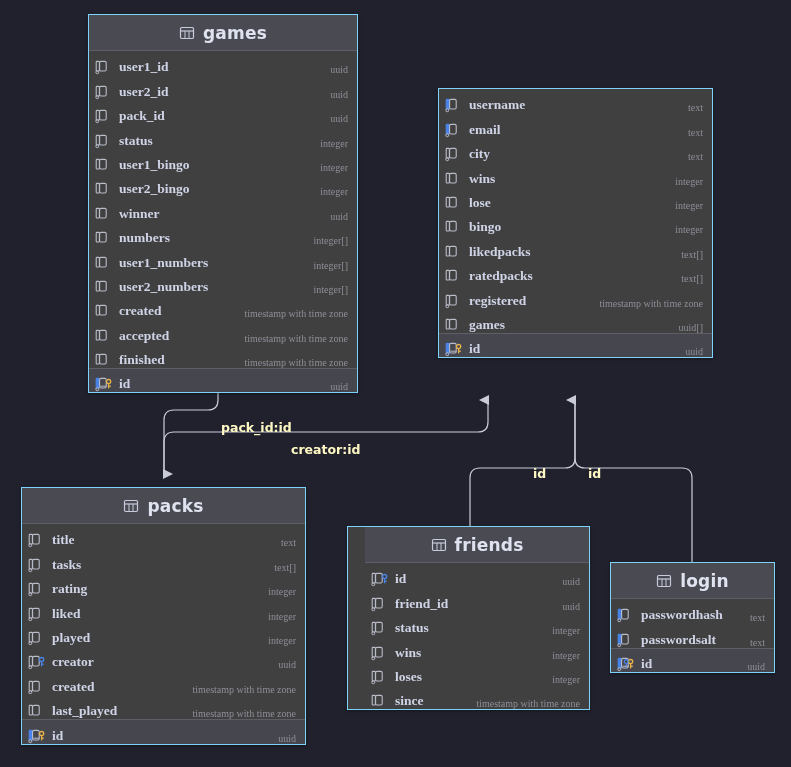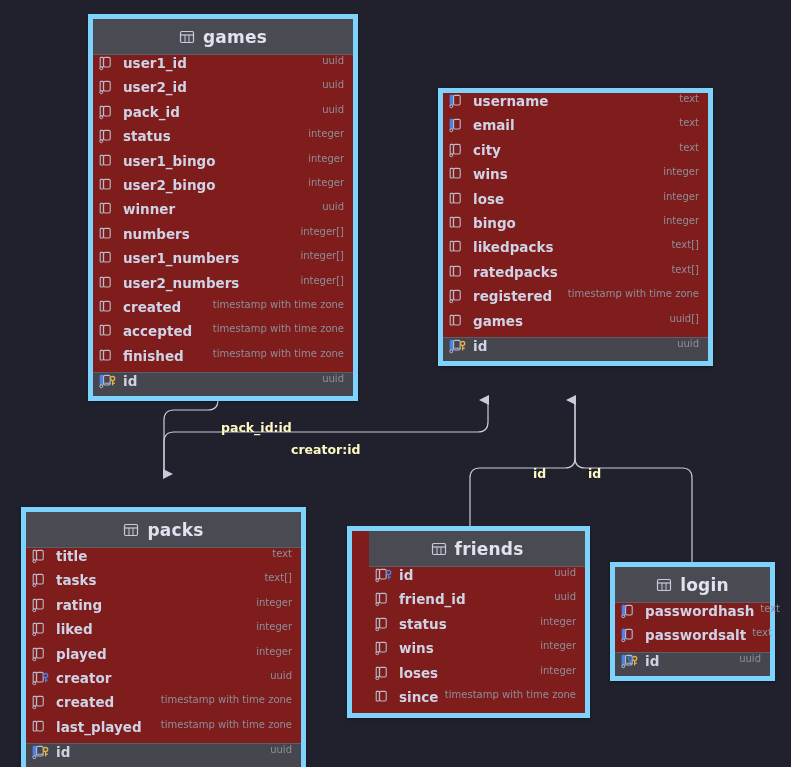--- a/index.html
+++ b/index.html
@@ -6,42 +6,43 @@
   body{
     width:791px;height:767px;position:relative;overflow:hidden;
     font-family:"DejaVu Sans","Liberation Sans",sans-serif;
     background:#21212e;
   }
   #canvas{position:absolute;inset:0;}
   svg.edges{position:absolute;left:0;top:0;width:791px;height:767px;pointer-events:none;}
 
   .table-node{
     position:absolute;
-    background:#7f1d1d;
-    border:5px solid #7dd3fc;
+    background:#404040;
+    border:1px solid #7dd3fc;
     box-sizing:border-box;
     box-shadow:0 1px 3px rgba(0,0,0,.35);
   }
   .tbl-header{
     height:36px;
     background:#4a4a52;
     border-bottom:1px solid #5e5e67;
     display:flex;align-items:center;justify-content:center;gap:8px;
     box-sizing:border-box;
   }
   .tbl-title{
     color:#dfe2ef;font-size:17px;font-weight:bold;letter-spacing:.2px;
   }
   .tbl-rows{padding:0;}
   .row{
     height:24.4px;
-    display:flex;align-items:flex-start;
+    display:flex;align-items:flex-end;
     padding:0 9px 0 6px;
     box-sizing:border-box;
     gap:6px;
+    font-family:Liberation Serif, serif;
   }
   .row.pk-row{
     background:#46464e;
     border-top:1px solid #5e5e67;
   }
   .col-name{
     color:#cfd3e6;font-size:13.5px;font-weight:bold;white-space:nowrap;
   }
   .col-type{
     color:#8e8e99;font-size:10px;margin-left:auto;white-space:nowrap;font-weight:normal;
@@ -311,21 +312,21 @@
               <line x1="13.6" y1="7.6" x2="13.6" y2="12.4" stroke="#e8b44a" stroke-width="1.3"></line>
               <line x1="13.6" y1="10.2" x2="15.8" y2="10.2" stroke="#e8b44a" stroke-width="1.3"></line>
             </g>
             <line x1="5.4" y1="10.2" x2="11.4" y2="10.2" stroke="#b9bcc9" stroke-width="1"></line>
           </svg>
           <span class="col-name">id</span>
           <span class="col-type">uuid</span>
         </div>
       </div>
     </div>
-    <div class="table-node" style="left: 21px; top: 507px; width: 285px;">
+    <div class="table-node" style="left: 21px; top: 487px; width: 285px;">
       <div class="tbl-header">
         <svg width="16" height="16" viewBox="0 0 16 16" class="icon">
           <rect x="1.5" y="2.5" width="13" height="11" rx="1.2" fill="none" stroke="#c6cadb" stroke-width="1.2"></rect>
           <line x1="1.5" y1="6" x2="14.5" y2="6" stroke="#c6cadb" stroke-width="1.2"></line>
           <line x1="6" y1="6" x2="6" y2="13.5" stroke="#c6cadb" stroke-width="1"></line>
           <line x1="10" y1="6" x2="10" y2="13.5" stroke="#c6cadb" stroke-width="1"></line>
         </svg>
         <span class="tbl-title">packs</span>
       </div>
       <div class="tbl-rows">

